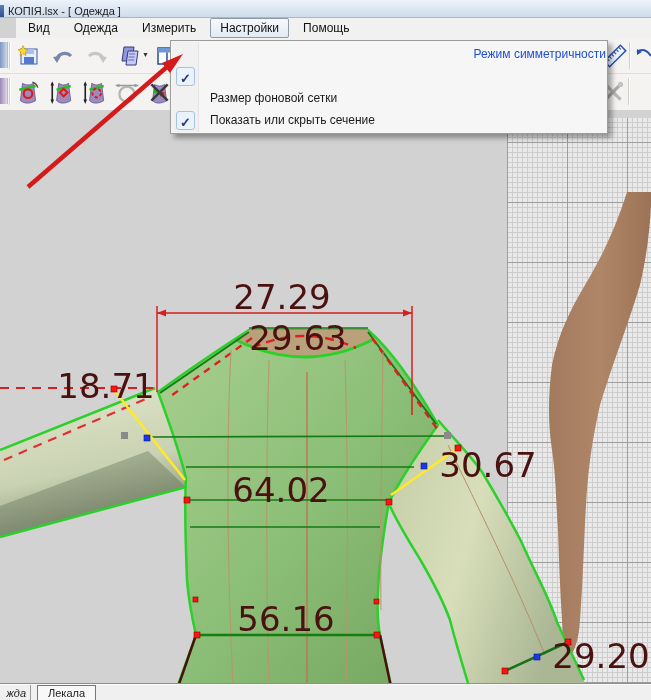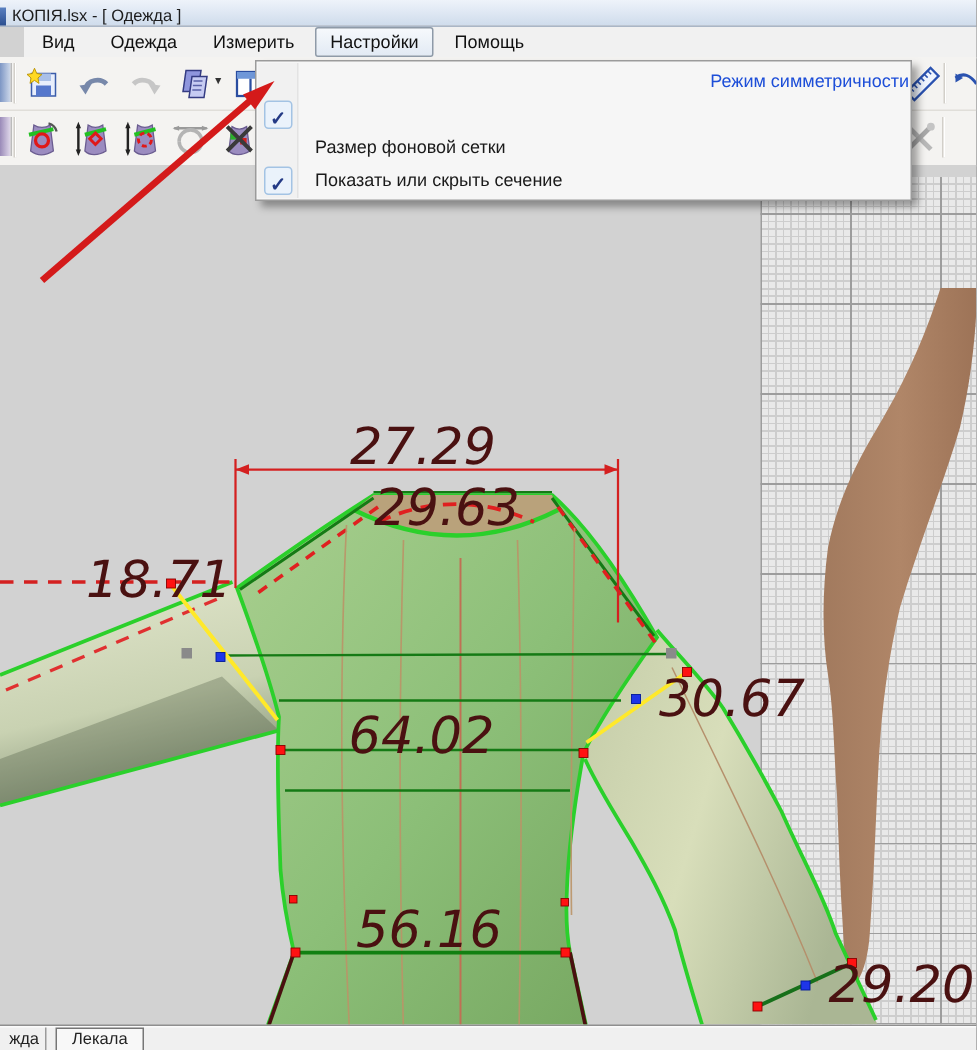--- a/index.html
+++ b/index.html
@@ -23,21 +23,21 @@
   .tb-row{position:absolute;left:0;width:651px;height:35px;}
   #tb-row1{top:0;border-bottom:1px solid #e0ded9;}
   #tb-row2{top:36px;}
   .tb-btn{position:absolute;top:3px;width:28px;height:28px;border:1px solid transparent;
     display:flex;align-items:center;justify-content:center;}
   .tb-sliver{position:absolute;top:4px;left:0;width:7px;height:26px;
     background:linear-gradient(90deg,#7d96c4,#cdd8ea);border-right:1px solid #bbb;}
   .tb-sep{position:absolute;top:4px;width:1px;height:27px;background:#d2cfc9;border-right:1px solid #fff;}
   .caret{position:absolute;font-size:7px;color:#333;top:13px;}
   
-  #canvas{left:0;top:110px;width:651px;height:573px;background:#d2d2d2;overflow:hidden;border-bottom:1px solid #8f8f8f;font-style:italic;}
+  #canvas{left:0;top:110px;width:651px;height:573px;background:#d2d2d2;overflow:hidden;border-bottom:1px solid #8f8f8f;}
   #grid{position:absolute;left:507px;top:8px;right:0;bottom:0;background-color:#e9e9e9;
     background-image:
       repeating-linear-gradient(90deg,#9d9d9d 0 1px,transparent 1px 60px),
       repeating-linear-gradient(0deg,#9d9d9d 0 1px,transparent 1px 60px),
       repeating-linear-gradient(90deg,#cdcdcd 0 1px,transparent 1px 5px),
       repeating-linear-gradient(0deg,#cdcdcd 0 1px,transparent 1px 5px);}
   #scene{position:absolute;left:0;top:0;}
   .meas{font-family:"DejaVu Sans",sans-serif;font-size:34px;fill:#4a1111;}
   
   #dropdown{left:170px;top:40px;width:434px;background:#f6f6f6;border:1px solid #9b9b9b;
@@ -47,21 +47,21 @@
   .mi.dis{color:#1d4ed8;text-align:right;}
   .chk{position:absolute;left:4px;top:2px;width:17px;height:17px;border:1px solid #a3c3e4;
     border-radius:3px;background:#eaf2fb;text-align:center;}
   .chkmark{font-size:13px;font-weight:bold;color:#243a85;line-height:17px;}
   
   #arrow-overlay{left:0;top:0;z-index:70;pointer-events:none;}
   
   #tabbar{left:0;top:684px;width:651px;height:16px;background:#f0f0f0;border-top:1px solid #fbfbfb;
     display:flex;align-items:stretch;font-size:11px;color:#222;}
   .sheet-tab{display:flex;align-items:center;padding:0 10px;}
-  #tab-partial{width:26px;padding:0 4px 0 0;justify-content:flex-end;border-right:1px solid #9a9a9a;overflow:hidden;}
+  #tab-partial{width:26px;padding:0 4px 0 0;justify-content:flex-end;border-right:1px solid #9a9a9a;overflow:hidden;font-style:italic;}
   #tab-lekala{margin-left:6px;border:1px solid #767676;background:#f8f8f8;}
 </style>
 </head>
 <body>
 
 <div id="app">
 
   <div id="titlebar" class="abs">
     <span id="title-icon"></span>
     <span>КОПІЯ.lsx - [ Одежда ]</span>

